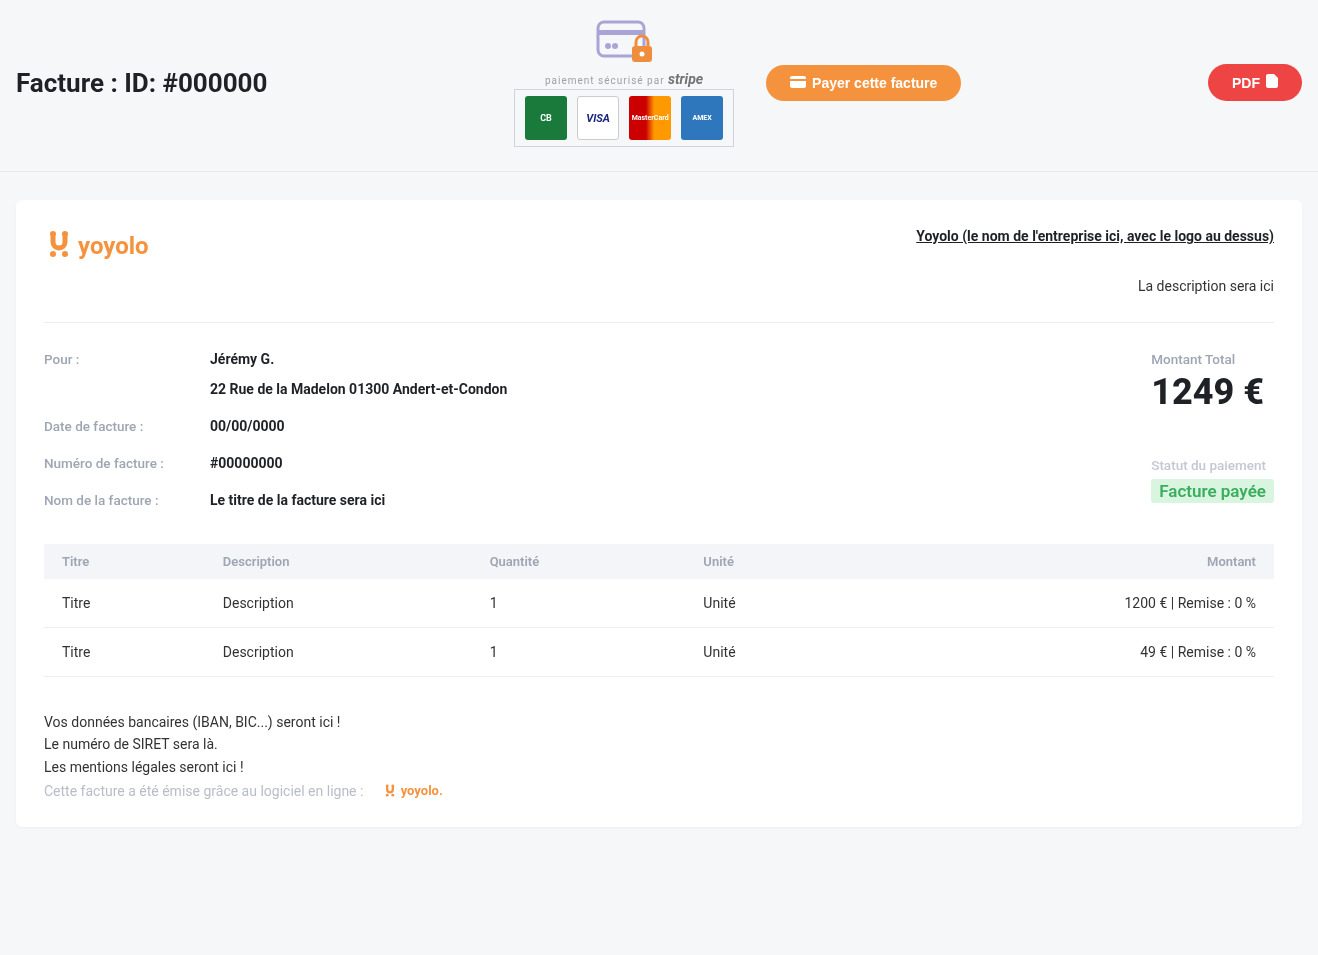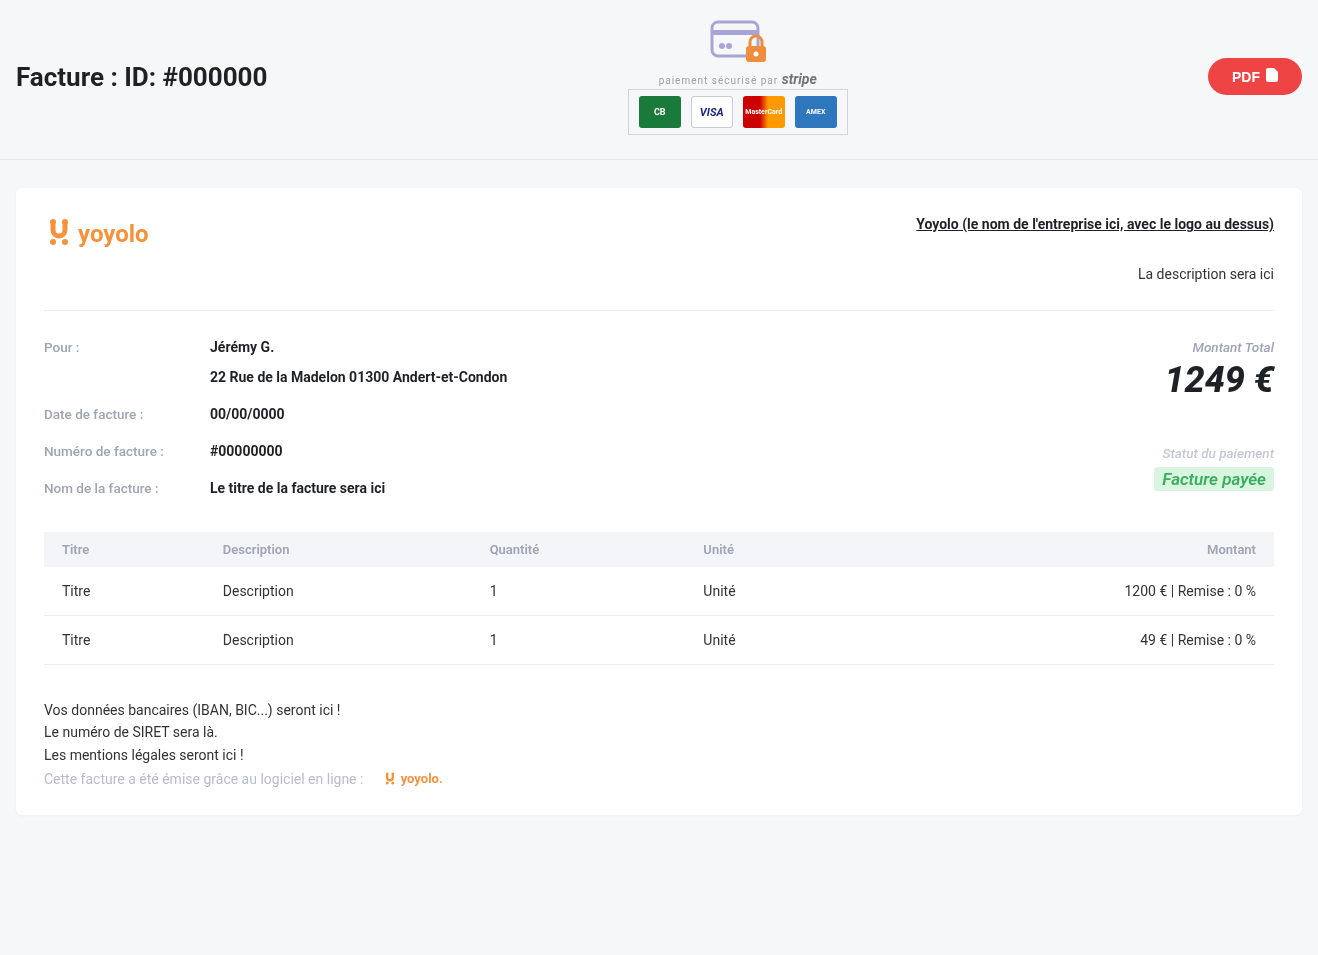--- a/index.html
+++ b/index.html
@@ -46,21 +46,21 @@
   border: 1px solid #d0d3dd;
   padding: 6px 10px;
   display: flex;
   gap: 10px;
   justify-content: center;
   align-items: center;
   margin-top: 2px;
 }
 .card-badge {
   width: 44px;
-  height: 32px;
+  height: 44px;
   border-radius: 3px;
   display: flex;
   align-items: center;
   justify-content: center;
   font-size: 9px;
   font-weight: 700;
   color: #fff;
 }
 .cb { background: #1a7a3c; }
 .visa { background: #fff; color: #1a237e; border: 1px solid #ccc; font-style: italic; font-size: 11px;}
@@ -135,21 +135,21 @@
   align-items: start;
   gap: 21px;
 }
 .meta-label {
   color: #9ea5b3;
   font-size: 13.5px;
   font-weight: 500;
 }
 .meta-value { font-size: 14px; color: #1e2125; }
 .bold { font-weight: 700; }
-.amount-block { text-align: right; font-style: italic; }
+.amount-block { text-align: left; }
 .amount-label {
   color: #9ea5b3;
   font-size: 13.5px;
   font-weight: 500;
 }
 .amount {
   font-size: 36px;
   font-weight: 800;
   margin-top: 4px;
   color: #1e2125;
@@ -240,20 +240,29 @@
         <span class="stripe-brand">stripe</span>
       </div>
       <div class="card-row">
         <div class="card-badge cb">CB</div>
         <div class="card-badge visa">VISA</div>
         <div class="card-badge mc">MasterCard</div>
         <div class="card-badge amex">AMEX</div>
       </div>
     </div>
 
+    <button class="btn btn-pay">
+      <span>
+        <svg width="16" height="12" viewBox="0 0 16 12" fill="#fff">
+            <rect x="0" y="0" width="16" height="12" rx="2"></rect>
+            <rect x="0" y="3" width="16" height="2" fill="#f5923e"></rect>
+          </svg>
+      </span>
+      <span>Payer cette facture</span>
+    </button>
   </div>
 
   <button class="btn btn-pdf">
     <span>PDF</span>
     <span>
       <svg width="12" height="14" viewBox="0 0 12 14" fill="#fff">
           <path d="M2 0h6l4 4v8a2 2 0 0 1-2 2H2a2 2 0 0 1-2-2V2a2 2 0 0 1 2-2z"></path>
         </svg>
     </span>
   </button>

